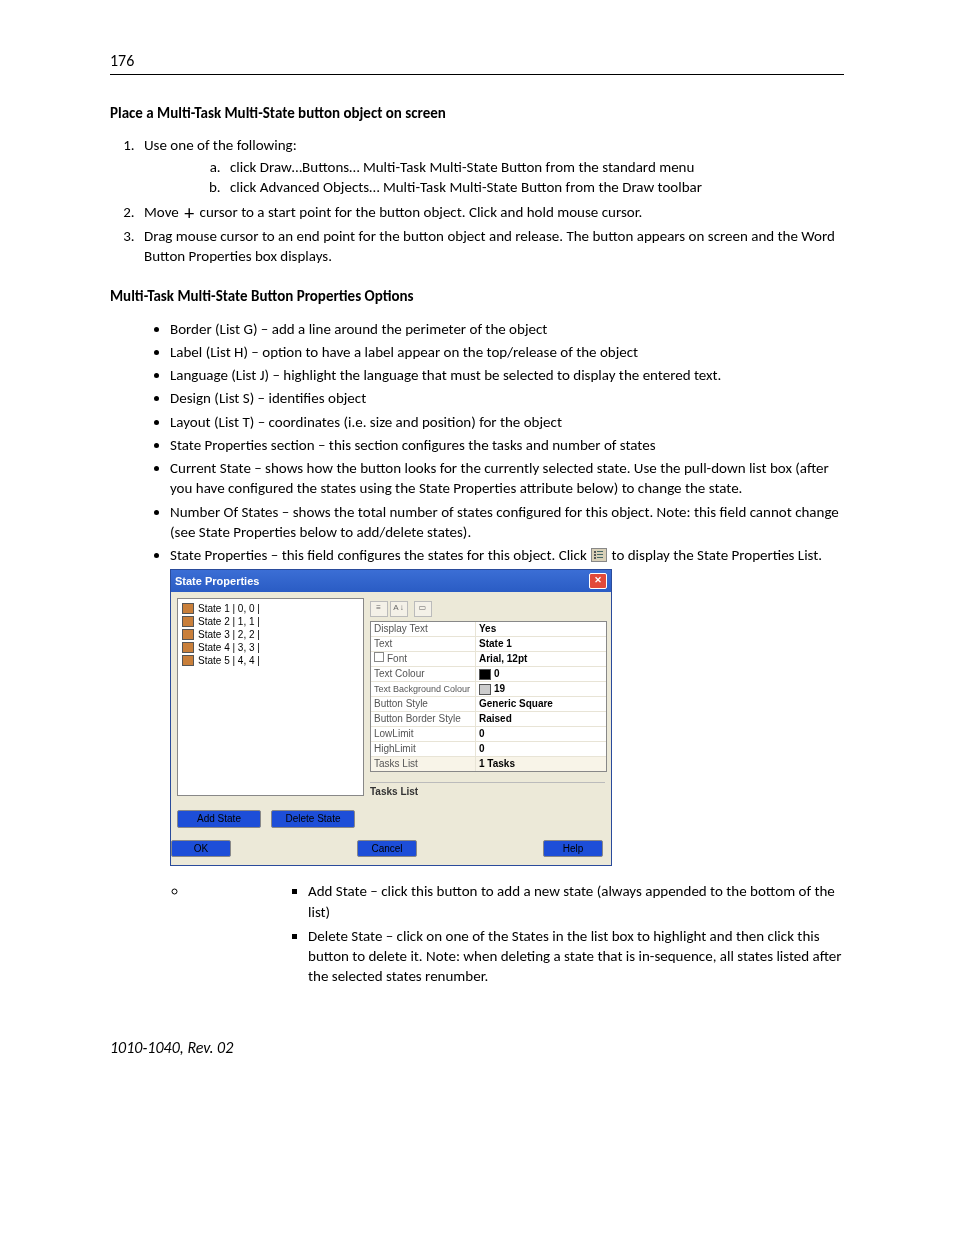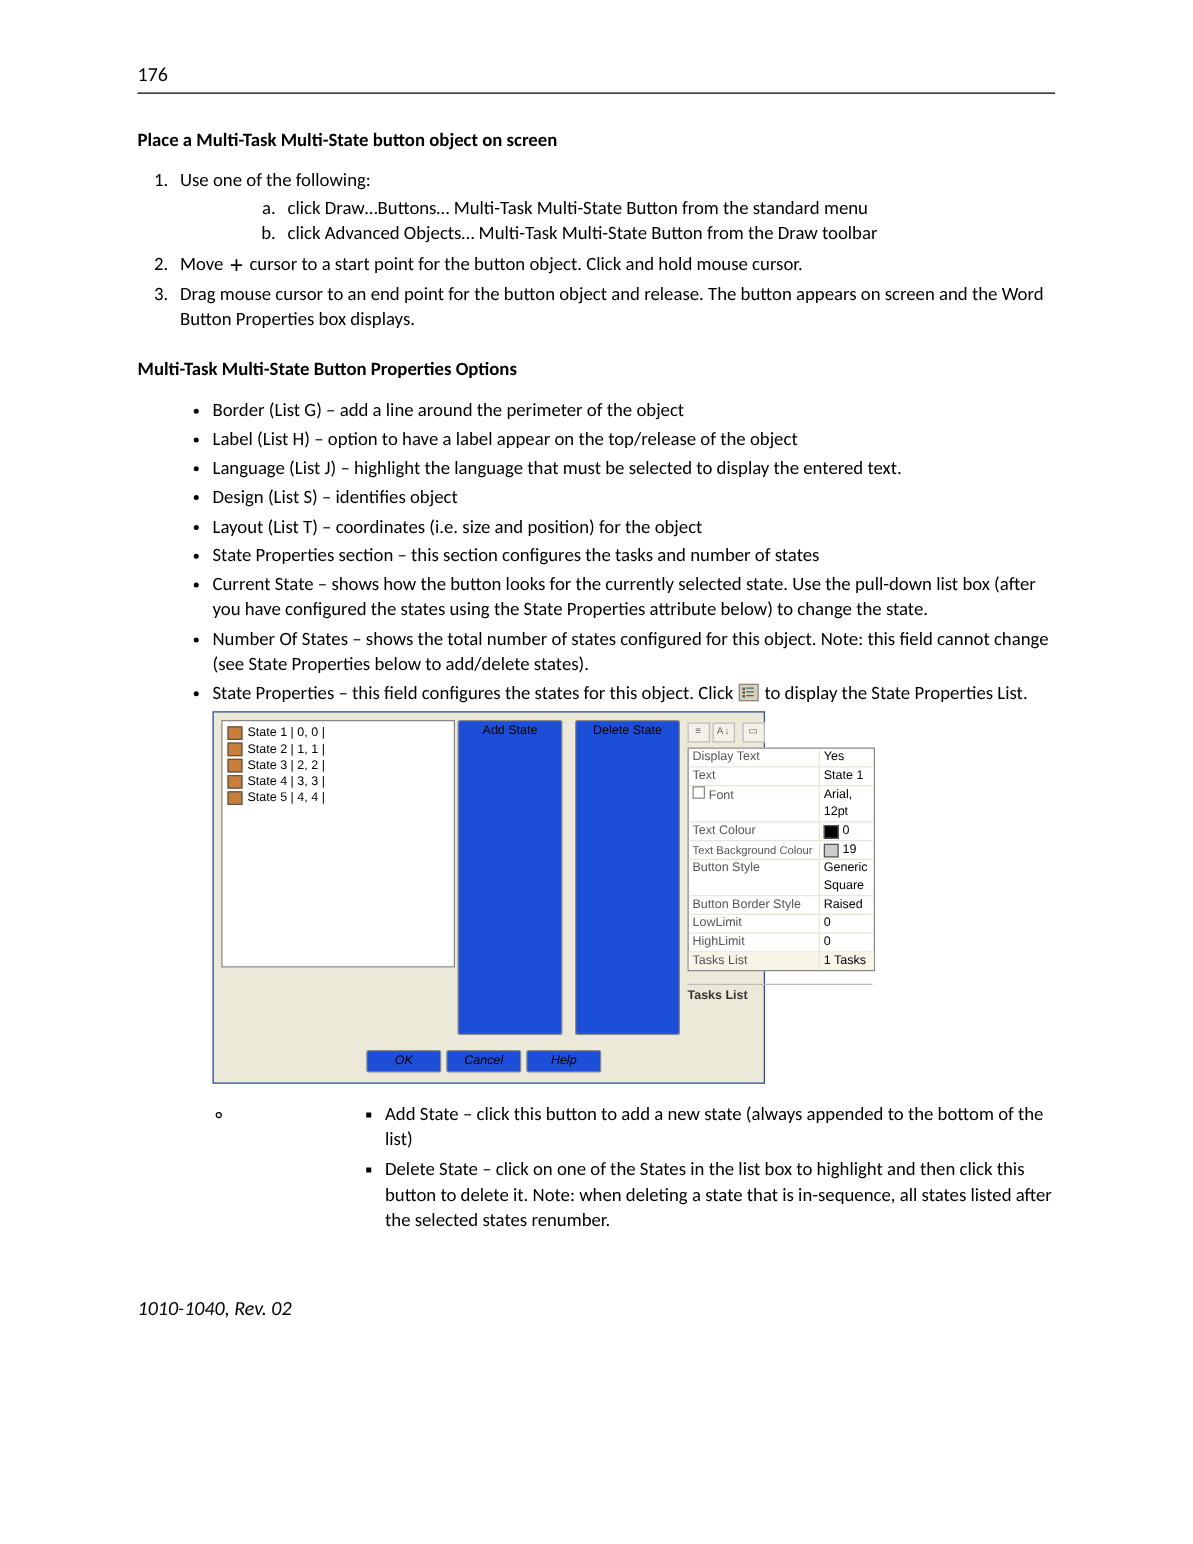--- a/index.html
+++ b/index.html
@@ -118,21 +118,21 @@
     align-items:center;
     gap:4px;
     padding:0 4px;
     line-height:13px;
   }
   .state-swatch {
     width:10px; height:9px;
     background:#c97f3a;
     border:1px solid #555;
   }
-  .left-col { display:flex; flex-direction:row; gap:2px; }
+  .left-col { display:flex; flex-direction:column; gap:14px; }
   .btn-row { display:flex; gap:10px; }
   .win-btn {
     background:#1d4ed8;
     border:1px solid #888;
     border-radius:2px;
     padding:1px 0;
     font-size:10px;
     width:82px;
     text-align:center;
   }
@@ -149,38 +149,37 @@
     text-align:center; line-height:12px; font-size:8px; color:#666;
   }
   .prop-grid {
     background:#ffffff;
     border:1px solid #888;
     width:100%;
   }
   .prop-row { display:flex; border-bottom:1px solid #e8e4d6; line-height:14px; }
   .prop-row:last-child { border-bottom:none; background:#f8f4e8; }
   .prop-key { width:98px; padding:0 3px; color:#555; }
-  .prop-val { flex:1; padding:0 3px; font-weight:normal; border-left:1px solid #e8e4d6; display:flex; align-items:center; gap:3px;}
+  .prop-val { flex:1; padding:0 3px; font-weight:bold; border-left:1px solid #e8e4d6; display:flex; align-items:center; gap:3px;}
   .prop-key.expand::before { content:""; display:inline-block; width:8px; height:8px; border:1px solid #888; margin-right:3px; font-size:8px; line-height:8px; text-align:center; background:#fff; }
   .sw { width:10px; height:9px; border:1px solid #555; display:inline-block; }
   .desc-box {
     margin-top:10px;
     border-top:1px solid #bbb;
     padding-top:2px;
     font-size:9px;
     color:#555;
     height:38px;
   }
   .desc-box b { color:#333; font-size:10px; }
   .dialog-footer {
     display:flex;
-    justify-content:center;
-    gap:4px;
+    justify-content:space-between;
+    gap:24px;
     padding:6px 8px 8px 0;
-    font-style:italic;
   }
   .dialog-footer .win-btn { width:58px; }
   .footer {
     margin-top: 50px;
     font-size:16px;
     font-style:italic;
   }
 </style>
 </head>
 <body>
@@ -219,20 +218,24 @@
   <li>Current State – shows how the button looks for the currently selected state. Use the pull-down list box (after you have configured the states using the State Properties attribute below) to change the state.</li>
   <li>Number Of States – shows the total number of states configured for this object.  Note: this field cannot change (see State Properties below to add/delete states).</li>
   <li>
     <span>State Properties – this field configures the states for this object.  Click</span>
     <span class="list-icon"></span>
     <span>to display the State Properties List.</span>
   </li>
 </ul>
 
 <div class="dialog">
+  <div class="dialog-title">
+    <span>State Properties</span>
+    <span class="close-btn">✕</span>
+  </div>
   <div class="dialog-body">
     <div class="left-col">
       <div class="state-list">
         <div class="state-item">
             <span class="state-swatch"></span>
             <span>State 1 | 0, 0 |</span>
           </div>
         <div class="state-item">
             <span class="state-swatch"></span>
             <span>State 2 | 1, 1 |</span>

